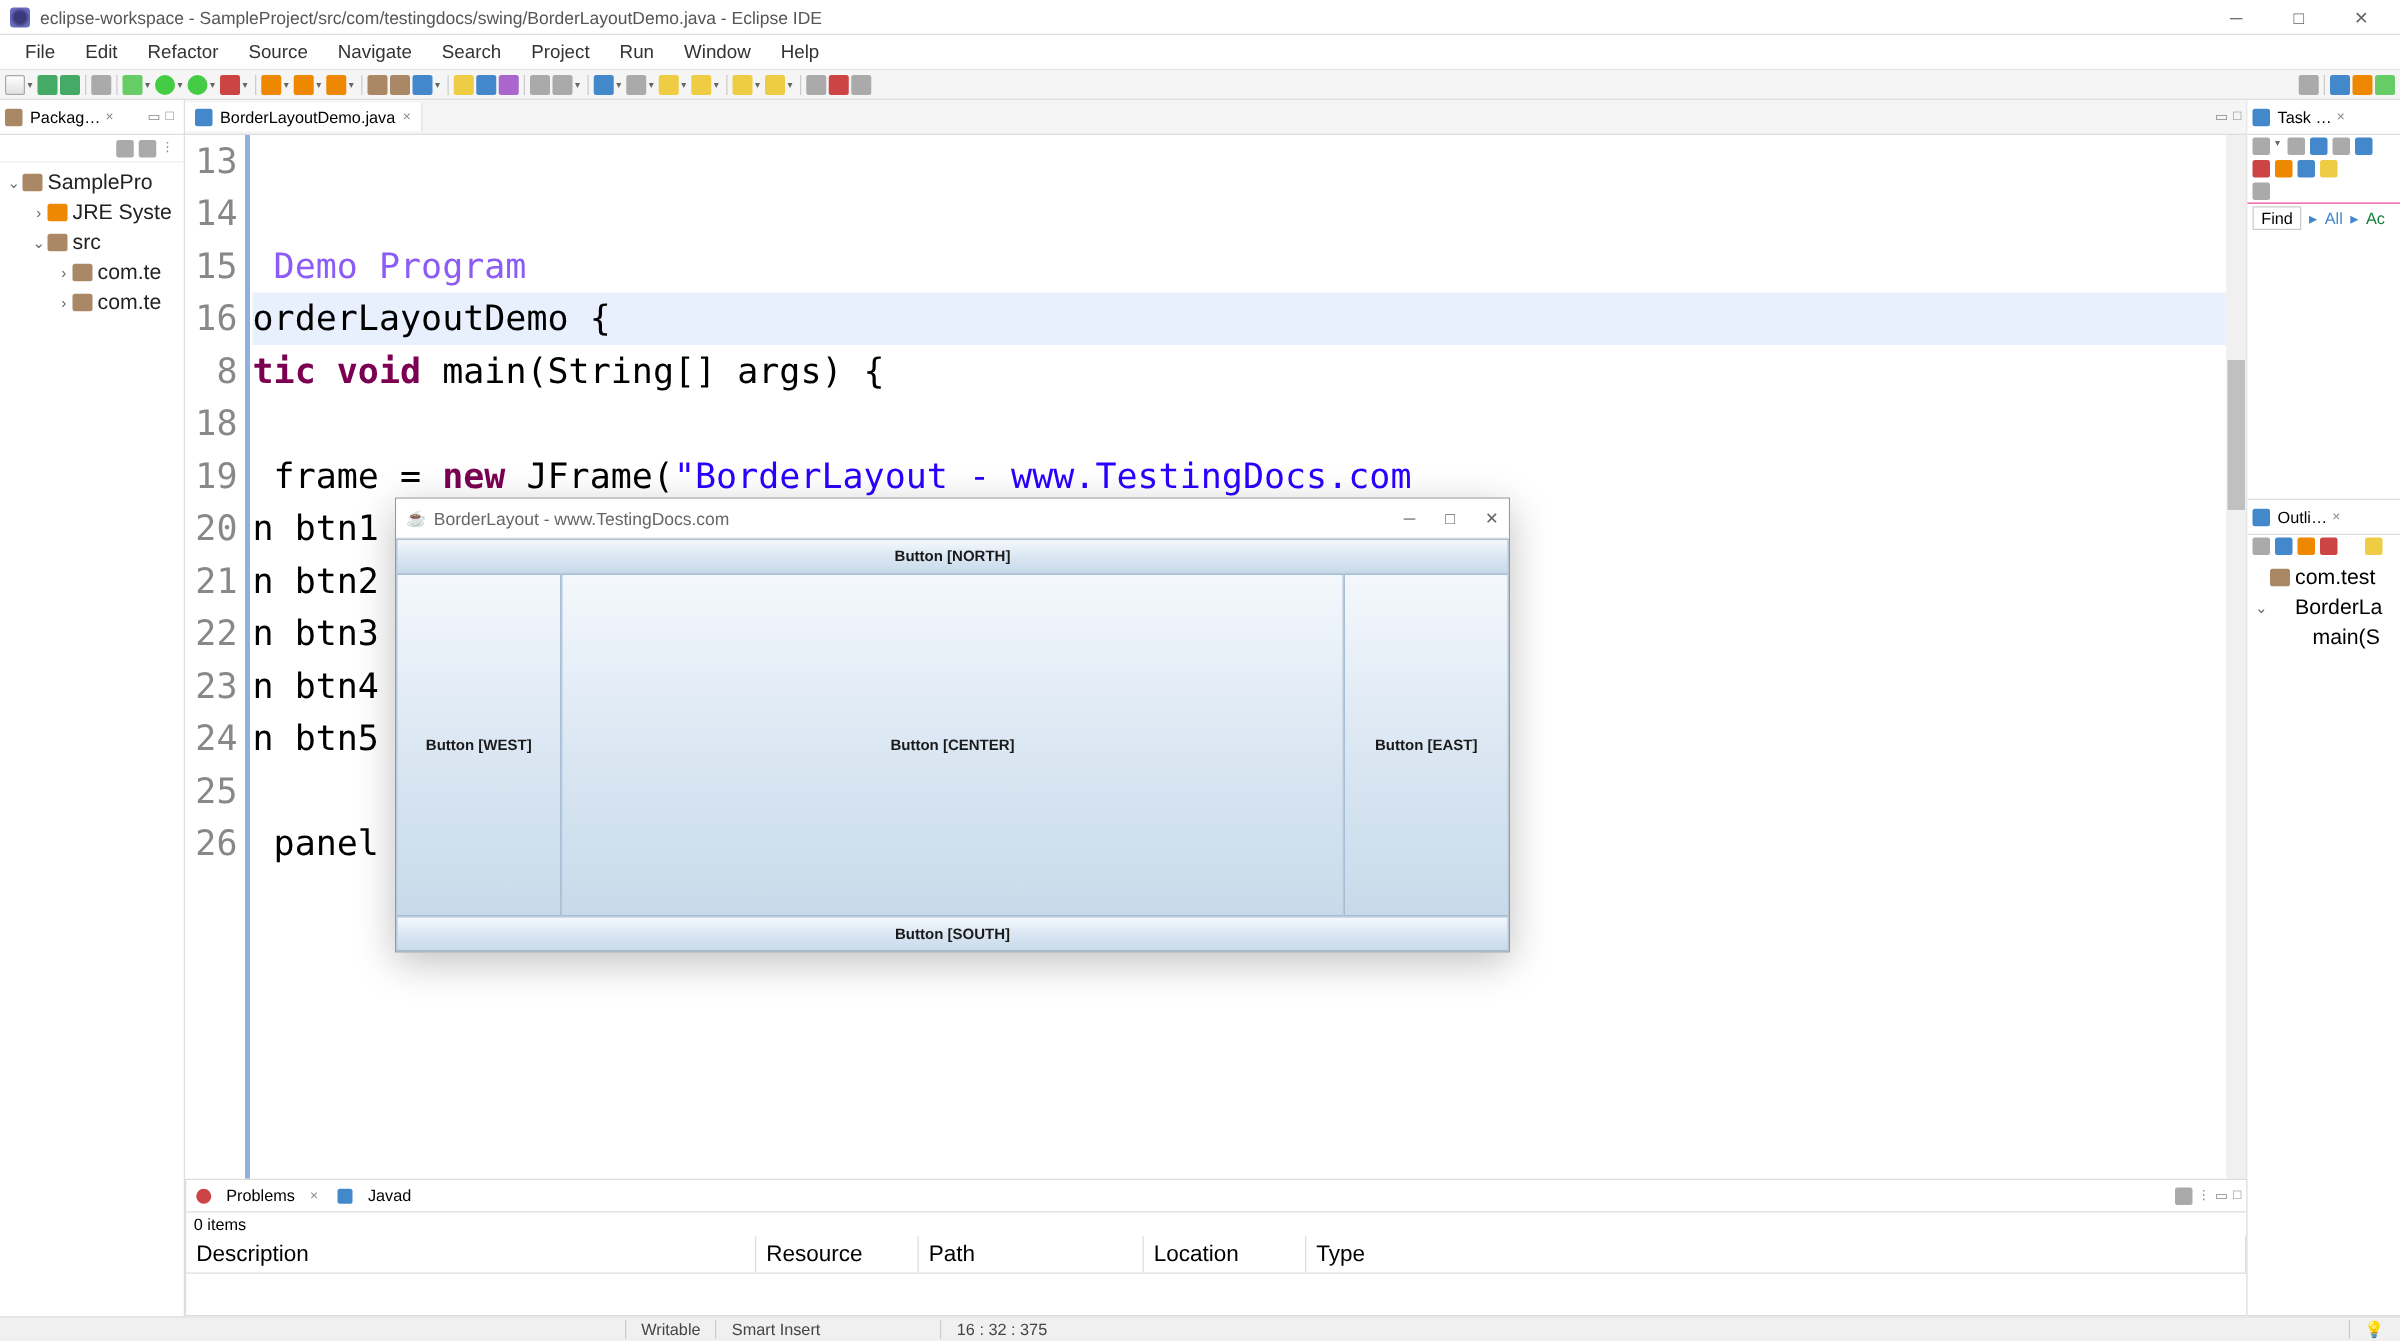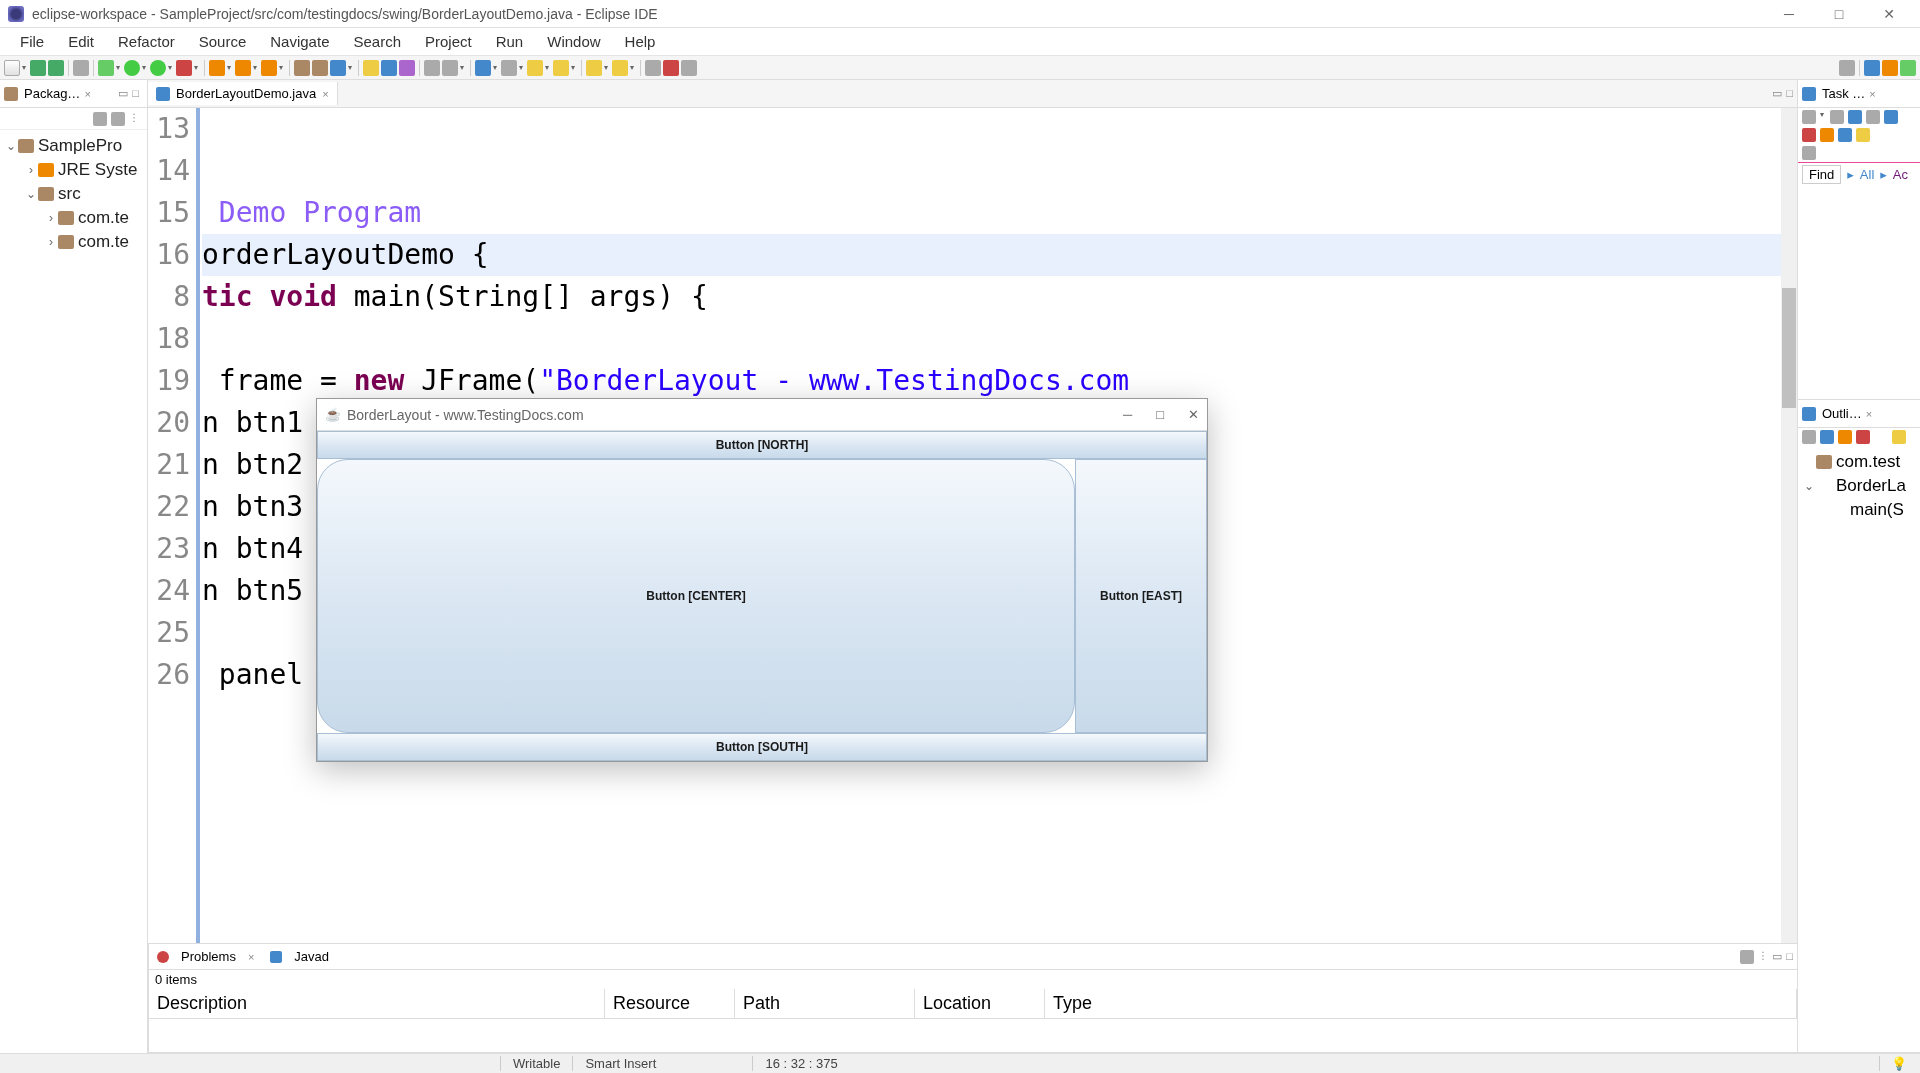--- a/index.html
+++ b/index.html
@@ -371,21 +371,21 @@
       font-weight: bold;
       color: #1a1a1a;
     }
     .swing-north { height: 28px; }
     .swing-south { height: 28px; }
     .swing-middle {
       flex: 1;
       display: flex;
     }
     .swing-west { width: 132px; }
-    .swing-center { flex: 1; border-radius: 31px; }
+    .swing-center { flex: 1; }
     .swing-east { width: 132px; }
     
     .icon-box { display: inline-block; border-radius: 2px; }
     .ic-new { background: linear-gradient(#fff,#e0e0e0); border:1px solid #aaa; }
     .ic-save { background: #4a6; }
     .ic-run { background: #4c4; border-radius: 50%; }
     .ic-debug { background: #6c6; }
     .ic-orange { background: #e80; }
     .ic-blue { background: #48c; }
     .ic-red { background: #c44; }
@@ -602,21 +602,21 @@
         <span class="mini-icon icon-box ic-yellow"></span>
       </div>
       <div class="right-toolbar-row">
         <span class="mini-icon icon-box ic-gray"></span>
       </div>
       <div class="find-row">
         <span style="border:1px solid #ccc;padding:1px 6px">Find</span>
         <span style="color:#48c">▸</span>
         <span style="color:#48c">All</span>
         <span style="color:#48c">▸</span>
-        <span style="color:#701a75">Ac</span>
+        <span style="color:#15803d">Ac</span>
       </div>
     </div>
     <div class="right-section" style="flex:1">
       <div class="view-tab-bar">
         <span class="tb-icon icon-box ic-blue" style="width:14px;height:14px"></span>
         <div class="view-tab">
           <span>Outli…</span>
           <span class="view-tab-close">×</span>
         </div>
       </div>
@@ -693,18 +693,19 @@
     <span class="swing-title-text">BorderLayout - www.TestingDocs.com</span>
     <div class="swing-win-controls">
       <span style="color:#666">─</span>
       <span style="color:#666">□</span>
       <span style="color:#666">✕</span>
     </div>
   </div>
   <div class="swing-body">
     <div class="swing-button swing-north">Button [NORTH]</div>
     <div class="swing-middle">
+      <div class="swing-button swing-west">Button [WEST]</div>
       <div class="swing-button swing-center">Button [CENTER]</div>
       <div class="swing-button swing-east">Button [EAST]</div>
     </div>
     <div class="swing-button swing-south">Button [SOUTH]</div>
   </div>
 </div>
 
 </body></html>

